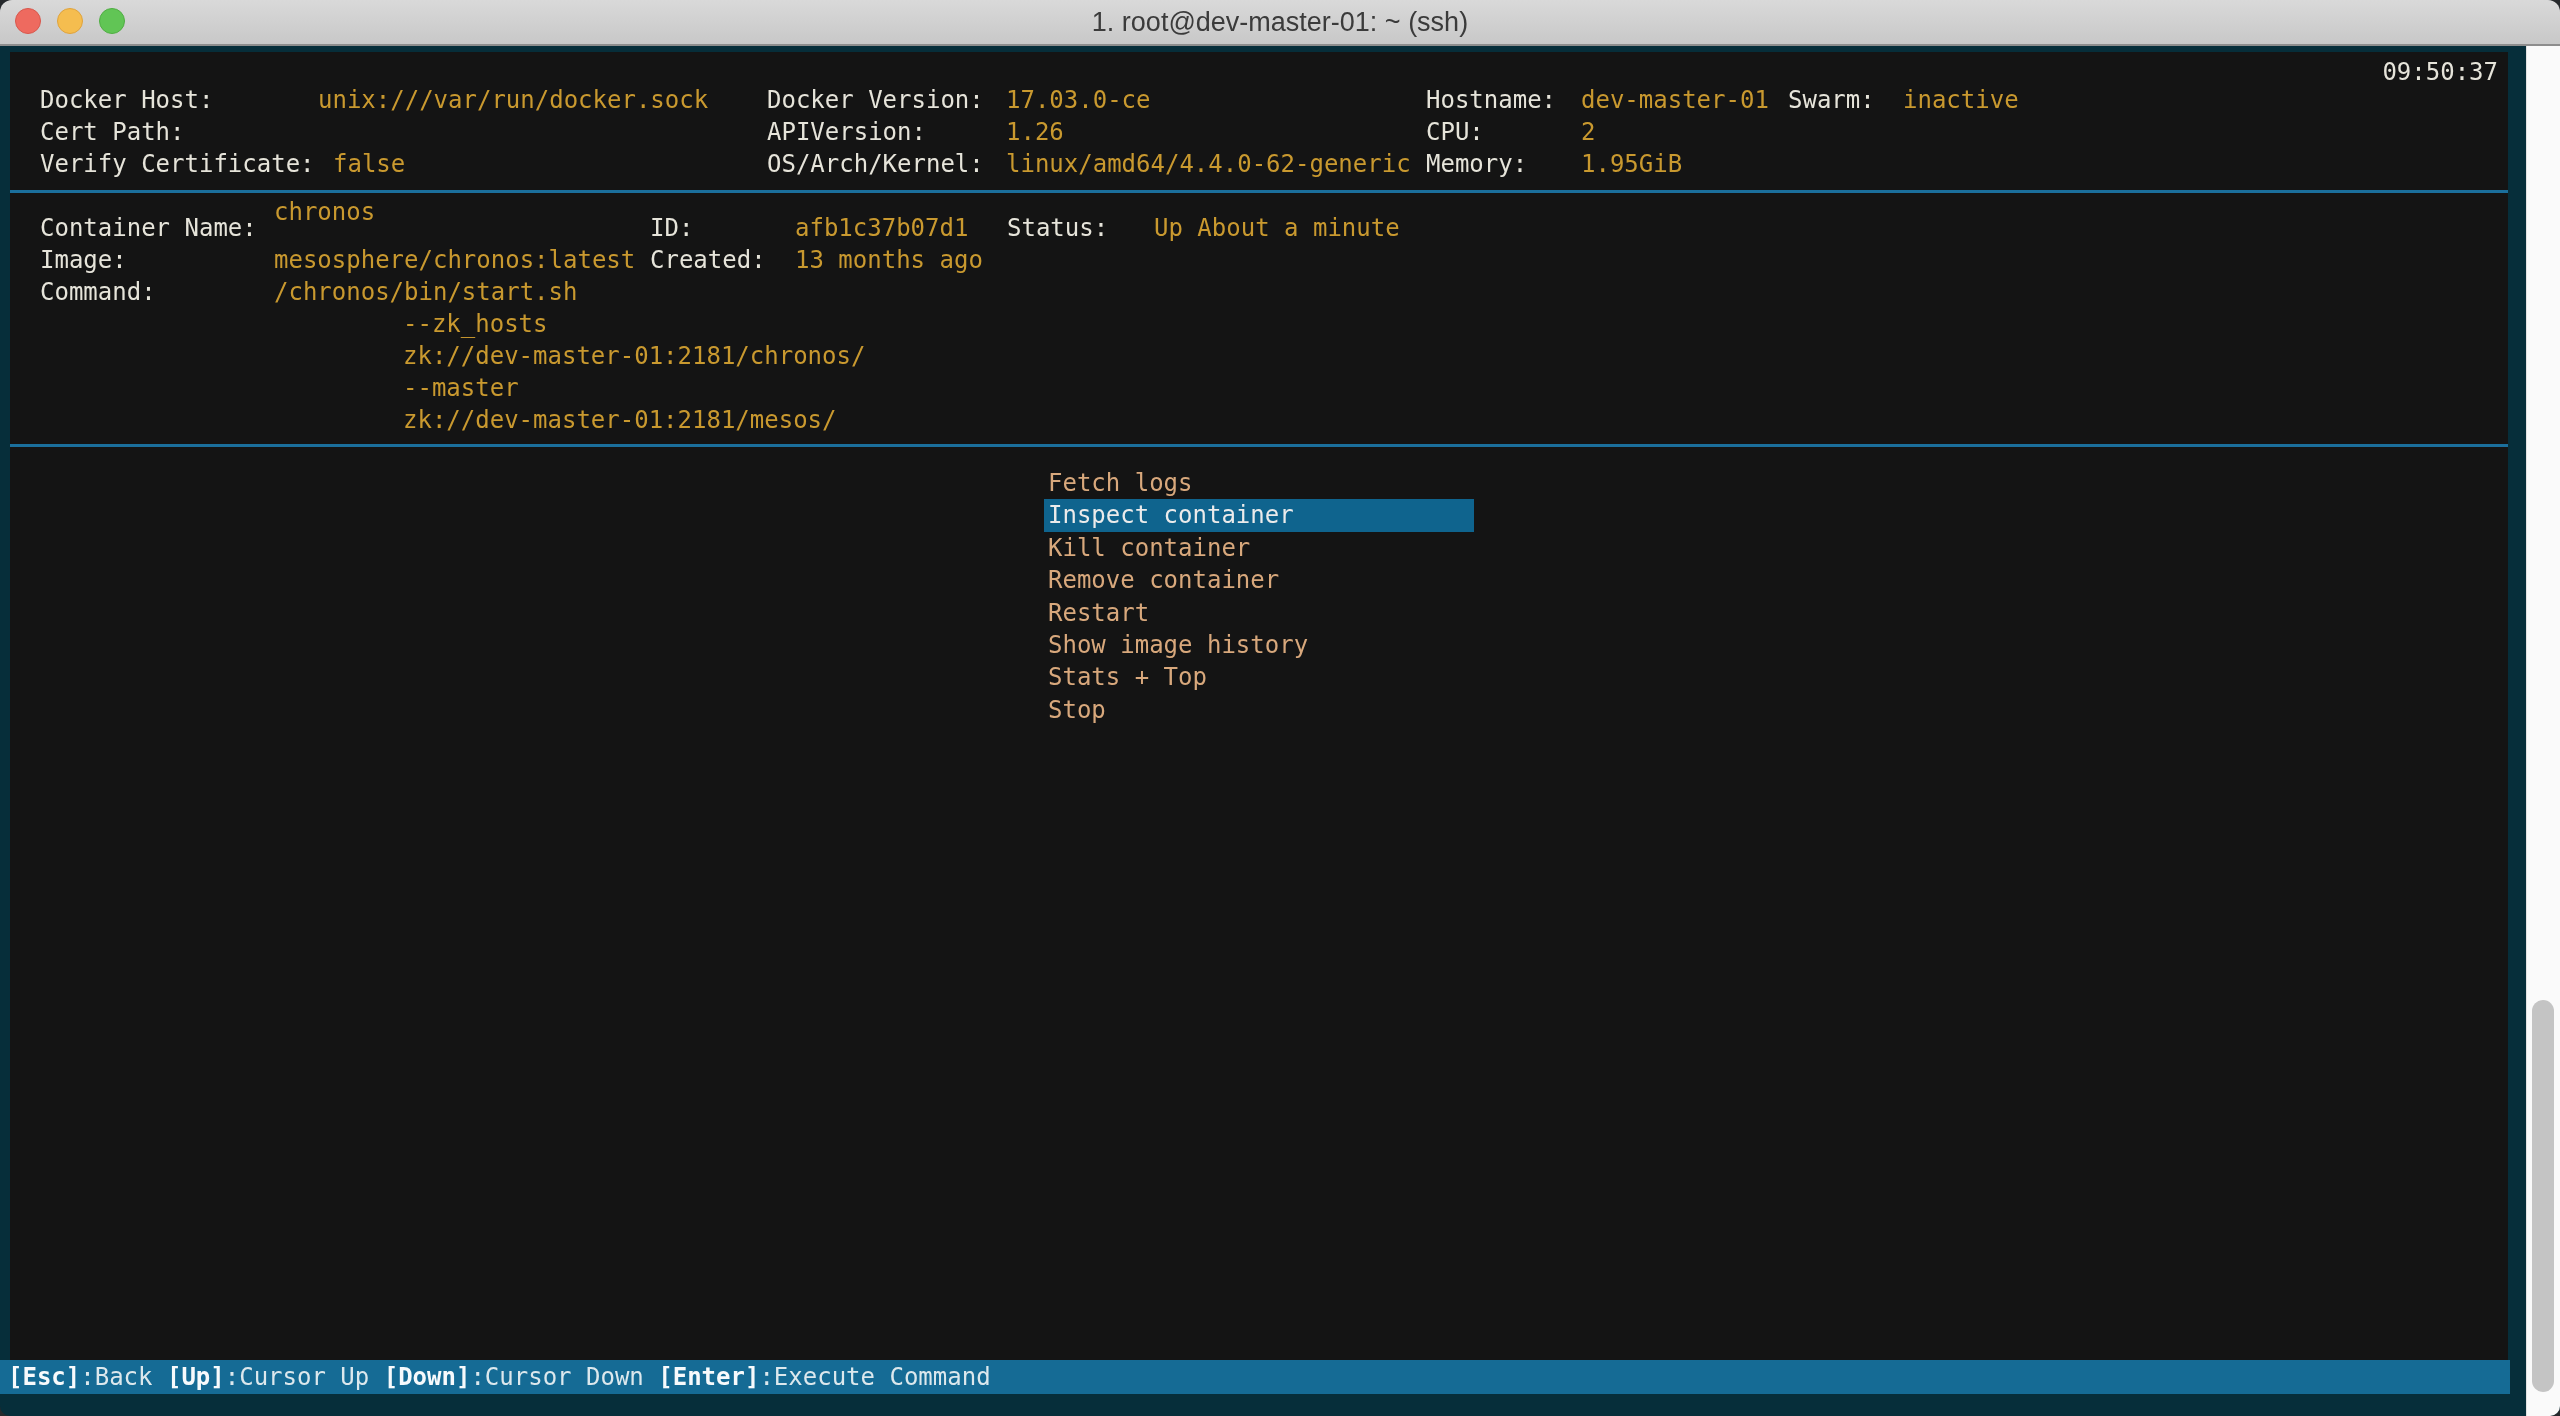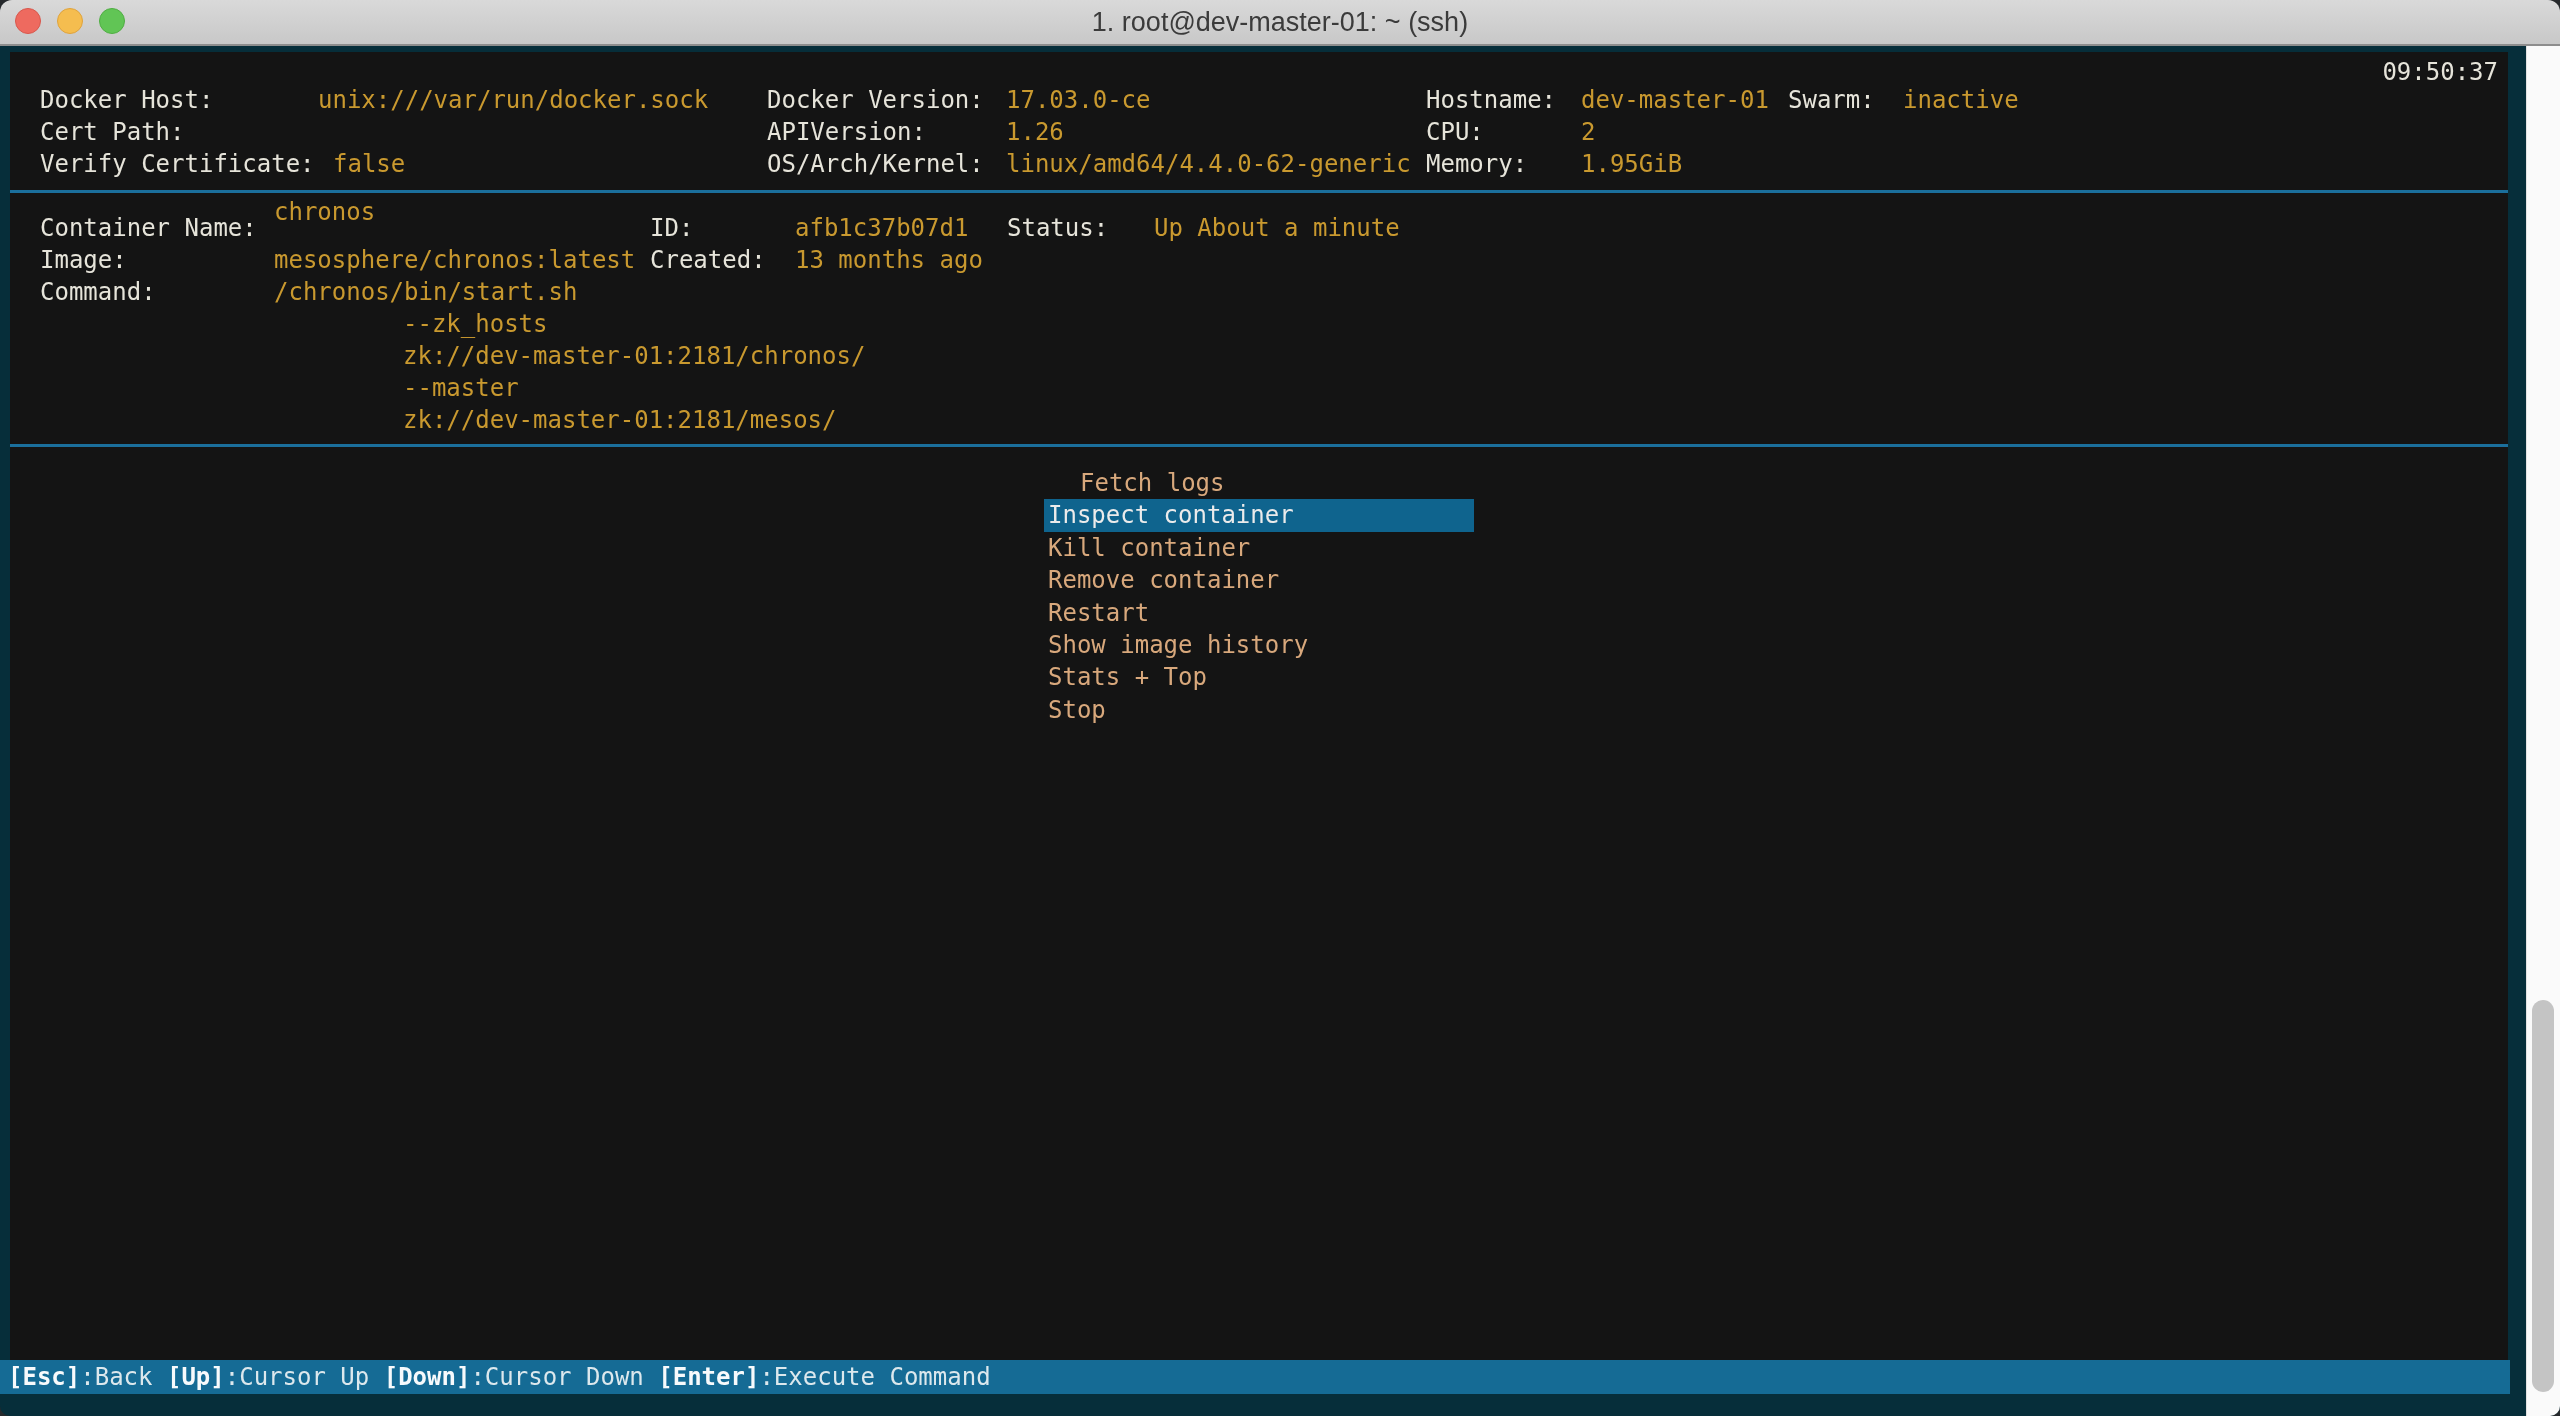--- a/index.html
+++ b/index.html
@@ -111,21 +111,21 @@
       <span class="lbl" style="left:30px;  top:224px;">Command:</span>
       <span class="val" style="left:264px; top:224px;">/chronos/bin/start.sh</span>
 
       <span class="val" style="left:393px; top:256px;">--zk_hosts</span>
       <span class="val" style="left:393px; top:288px;">zk://dev-master-01:2181/chronos/</span>
       <span class="val" style="left:393px; top:320px;">--master</span>
       <span class="val" style="left:393px; top:352px;">zk://dev-master-01:2181/mesos/</span>
 
       <div class="sep" style="top:392px;"></div>
 
-      <div class="menu-item" style="top:415px;margin-left:32px;">Fetch logs</div>
+      <div class="menu-item" style="top:415px;">Fetch logs</div>
       <div class="menu-item selected" style="top:447px;">Inspect container</div>
       <div class="menu-item" style="top:480px;">Kill container</div>
       <div class="menu-item" style="top:512px;">Remove container</div>
       <div class="menu-item" style="top:545px;">Restart</div>
       <div class="menu-item" style="top:577px;">Show image history</div>
       <div class="menu-item" style="top:609px;">Stats + Top</div>
       <div class="menu-item" style="top:642px;">Stop</div>
     </div>
 
     <div class="statusbar"><b>[Esc]</b><span class="plain" style="position:static;">:Back </span><b>[Up]</b><span class="plain" style="position:static;">:Cursor Up </span><b>[Down]</b><span class="plain" style="position:static;">:Cursor Down </span><b>[Enter]</b><span class="plain" style="position:static;">:Execute Command</span></div>

